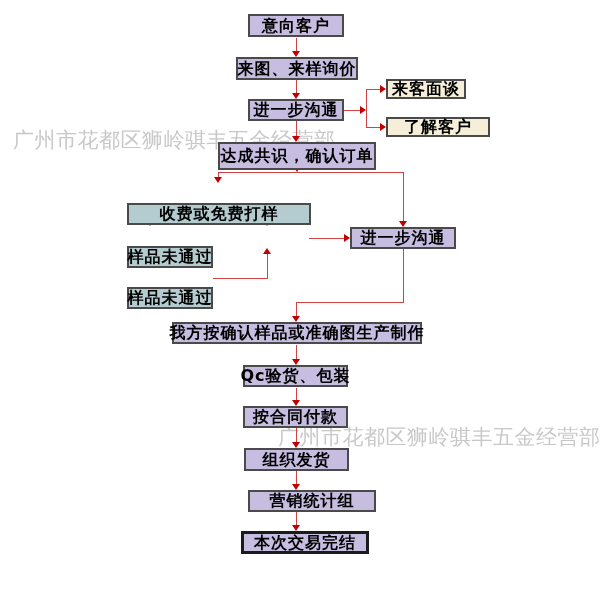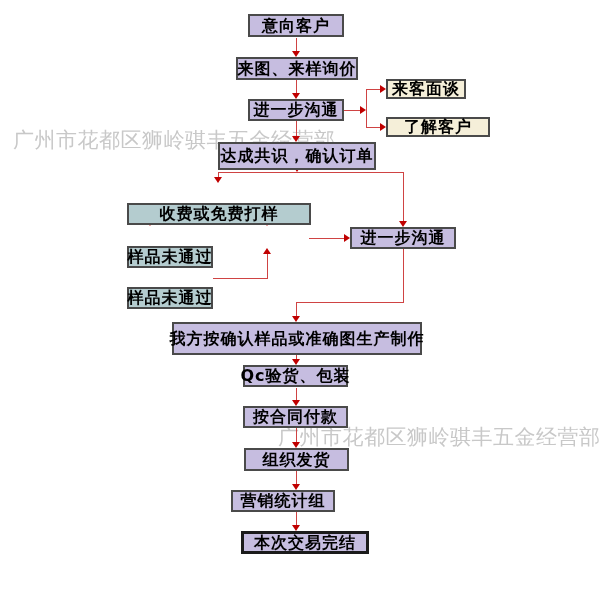--- a/index.html
+++ b/index.html
@@ -117,20 +117,20 @@
   <div class="box purple" style="left:248px;top:14px;width:96px;height:23px">意向客户</div>
   <div class="box purple" style="left:236px;top:57px;width:122px;height:23px">来图、来样询价</div>
   <div class="box purple" style="left:248px;top:99px;width:96px;height:22px">进一步沟通</div>
   <div class="box cream" style="left:386px;top:79px;width:80px;height:20px">来客面谈</div>
   <div class="box cream" style="left:386px;top:117px;width:104px;height:20px">了解客户</div>
   <div class="box purple" style="left:218px;top:142px;width:158px;height:28px">达成共识，确认订单</div>
   <div class="box teal" style="left:127px;top:183px;width:184px;height:22px">收费或免费打样</div>
   <div class="box teal" style="left:127px;top:226px;width:86px;height:22px">样品未通过</div>
   <div class="box purple" style="left:350px;top:227px;width:106px;height:22px">进一步沟通</div>
   <div class="box teal" style="left:127px;top:267px;width:86px;height:22px">样品未通过</div>
-  <div class="box purple" style="left:172px;top:322px;width:250px;height:33px">我方按确认样品或准确图生产制作</div>
+  <div class="box purple" style="left:172px;top:322px;width:250px;height:22px">我方按确认样品或准确图生产制作</div>
   <div class="box purple" style="left:243px;top:365px;width:105px;height:22px">Qc验货、包装</div>
   <div class="box purple" style="left:243px;top:406px;width:105px;height:22px">按合同付款</div>
   <div class="box purple" style="left:244px;top:448px;width:105px;height:23px">组织发货</div>
-  <div class="box purple" style="left:231px;top:490px;width:104px;height:22px">营销统计组</div>
+  <div class="box purple" style="left:248px;top:490px;width:128px;height:22px">营销统计组</div>
   <div class="box purple thick" style="left:241px;top:531px;width:128px;height:23px">本次交易完结</div>
 
 </div>
 
 </body></html>

